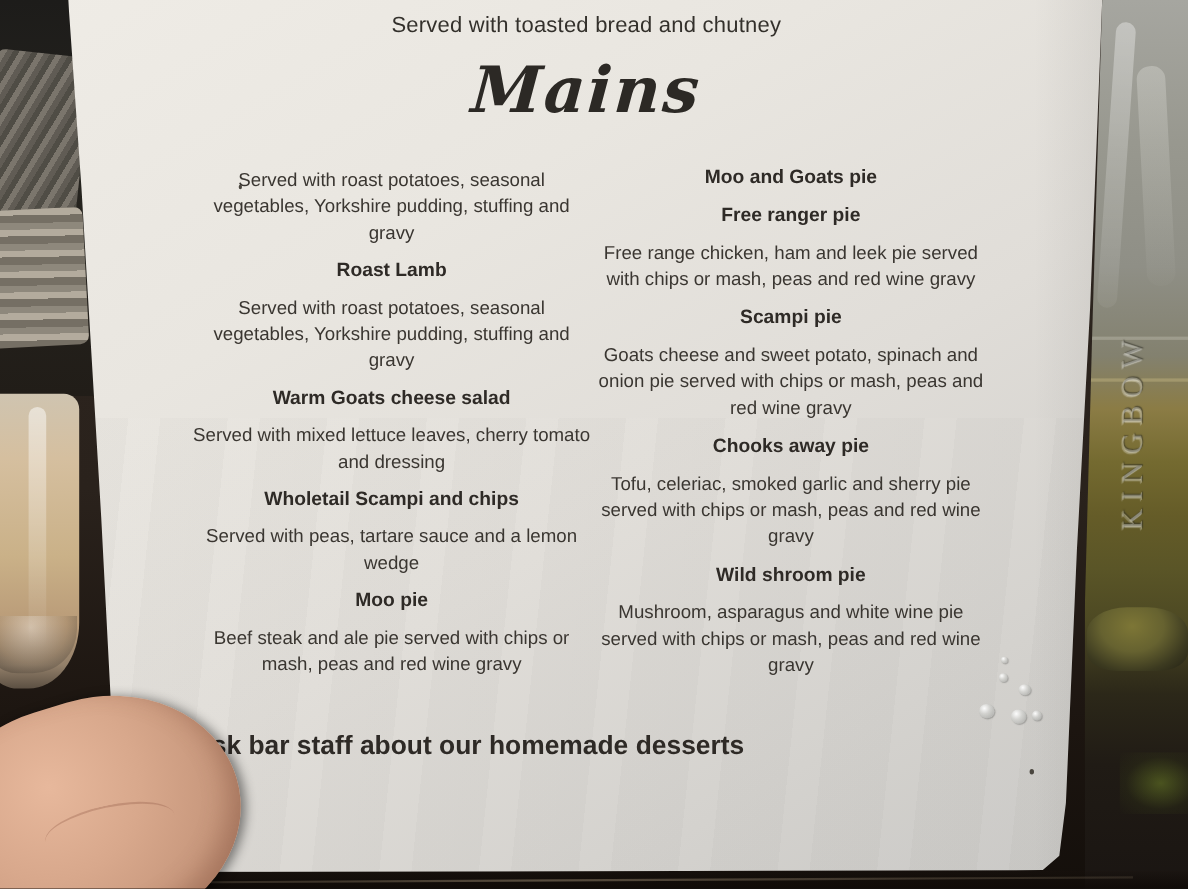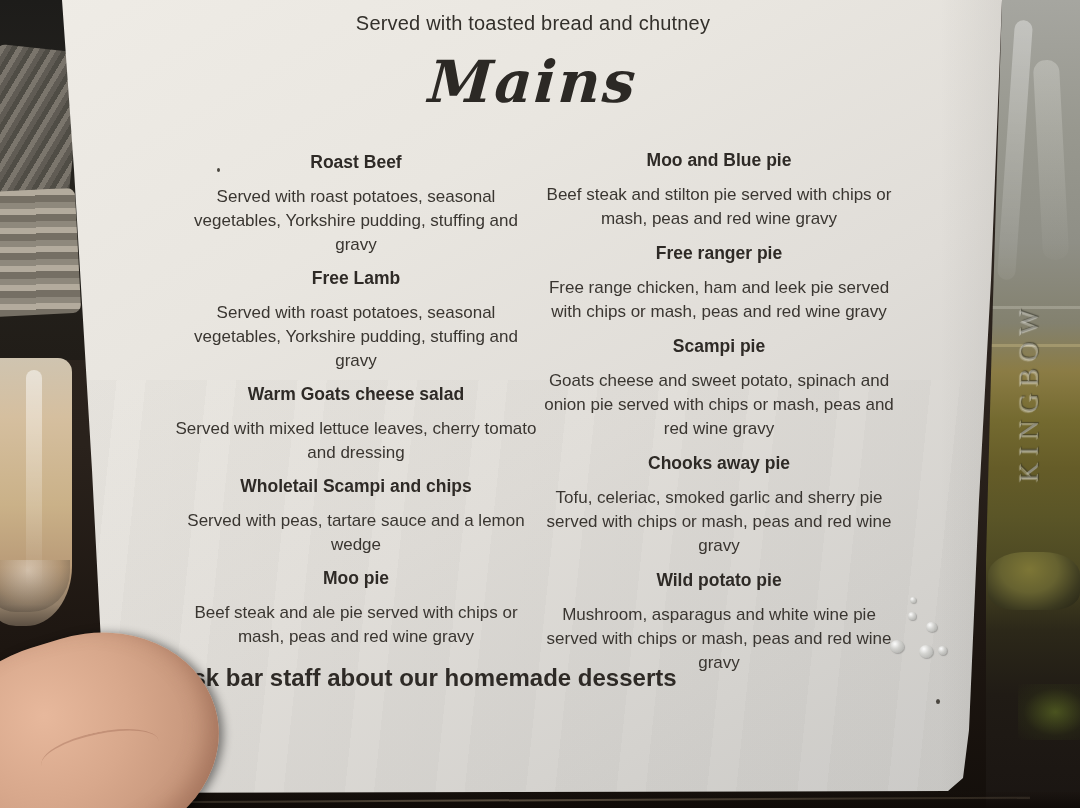--- a/index.html
+++ b/index.html
@@ -98,60 +98,58 @@
 
   <div class="paper">
     <div class="paper-streaks"></div>
     <div class="paper-edge-shade"></div>
 
     <div class="top-note">Served with toasted bread and chutney</div>
     <div class="menu-title">Mains</div>
 
     <div class="col col-left">
       <div class="dish">
-        <h3>Roast Beef</h3>
         <p>Served with roast potatoes, seasonal vegetables, Yorkshire pudding, stuffing and gravy</p>
       </div>
       <div class="dish">
-        <h3>Free Lamb</h3>
+        <h3>Roast Lamb</h3>
         <p>Served with roast potatoes, seasonal vegetables, Yorkshire pudding, stuffing and gravy</p>
       </div>
       <div class="dish">
         <h3>Warm Goats cheese salad</h3>
         <p>Served with mixed lettuce leaves, cherry tomato and dressing</p>
       </div>
       <div class="dish">
         <h3>Wholetail Scampi and chips</h3>
         <p>Served with peas, tartare sauce and a lemon wedge</p>
       </div>
       <div class="dish">
         <h3>Moo pie</h3>
         <p>Beef steak and ale pie served with chips or mash, peas and red wine gravy</p>
       </div>
     </div>
 
     <div class="col col-right">
       <div class="dish">
-        <h3>Moo and Blue pie</h3>
-        <p>Beef steak and stilton pie served with chips or mash, peas and red wine gravy</p>
+        <h3>Moo and Goats pie</h3>
       </div>
       <div class="dish">
         <h3>Free ranger pie</h3>
         <p>Free range chicken, ham and leek pie served with chips or mash, peas and red wine gravy</p>
       </div>
       <div class="dish">
         <h3>Scampi pie</h3>
         <p>Goats cheese and sweet potato, spinach and onion pie served with chips or mash, peas and red wine gravy</p>
       </div>
       <div class="dish">
         <h3>Chooks away pie</h3>
         <p>Tofu, celeriac, smoked garlic and sherry pie served with chips or mash, peas and red wine gravy</p>
       </div>
       <div class="dish">
-        <h3>Wild potato pie</h3>
+        <h3>Wild shroom pie</h3>
         <p>Mushroom, asparagus and white wine pie served with chips or mash, peas and red wine gravy</p>
       </div>
     </div>
 
     <div class="footer-note">* Ask bar staff about our homemade desserts</div>
 
     <div class="speck" style="left:217px;top:168px;width:3px;height:4px;"></div>
     <div class="speck" style="left:936px;top:699px;width:4px;height:5px;"></div>
   </div>
 

